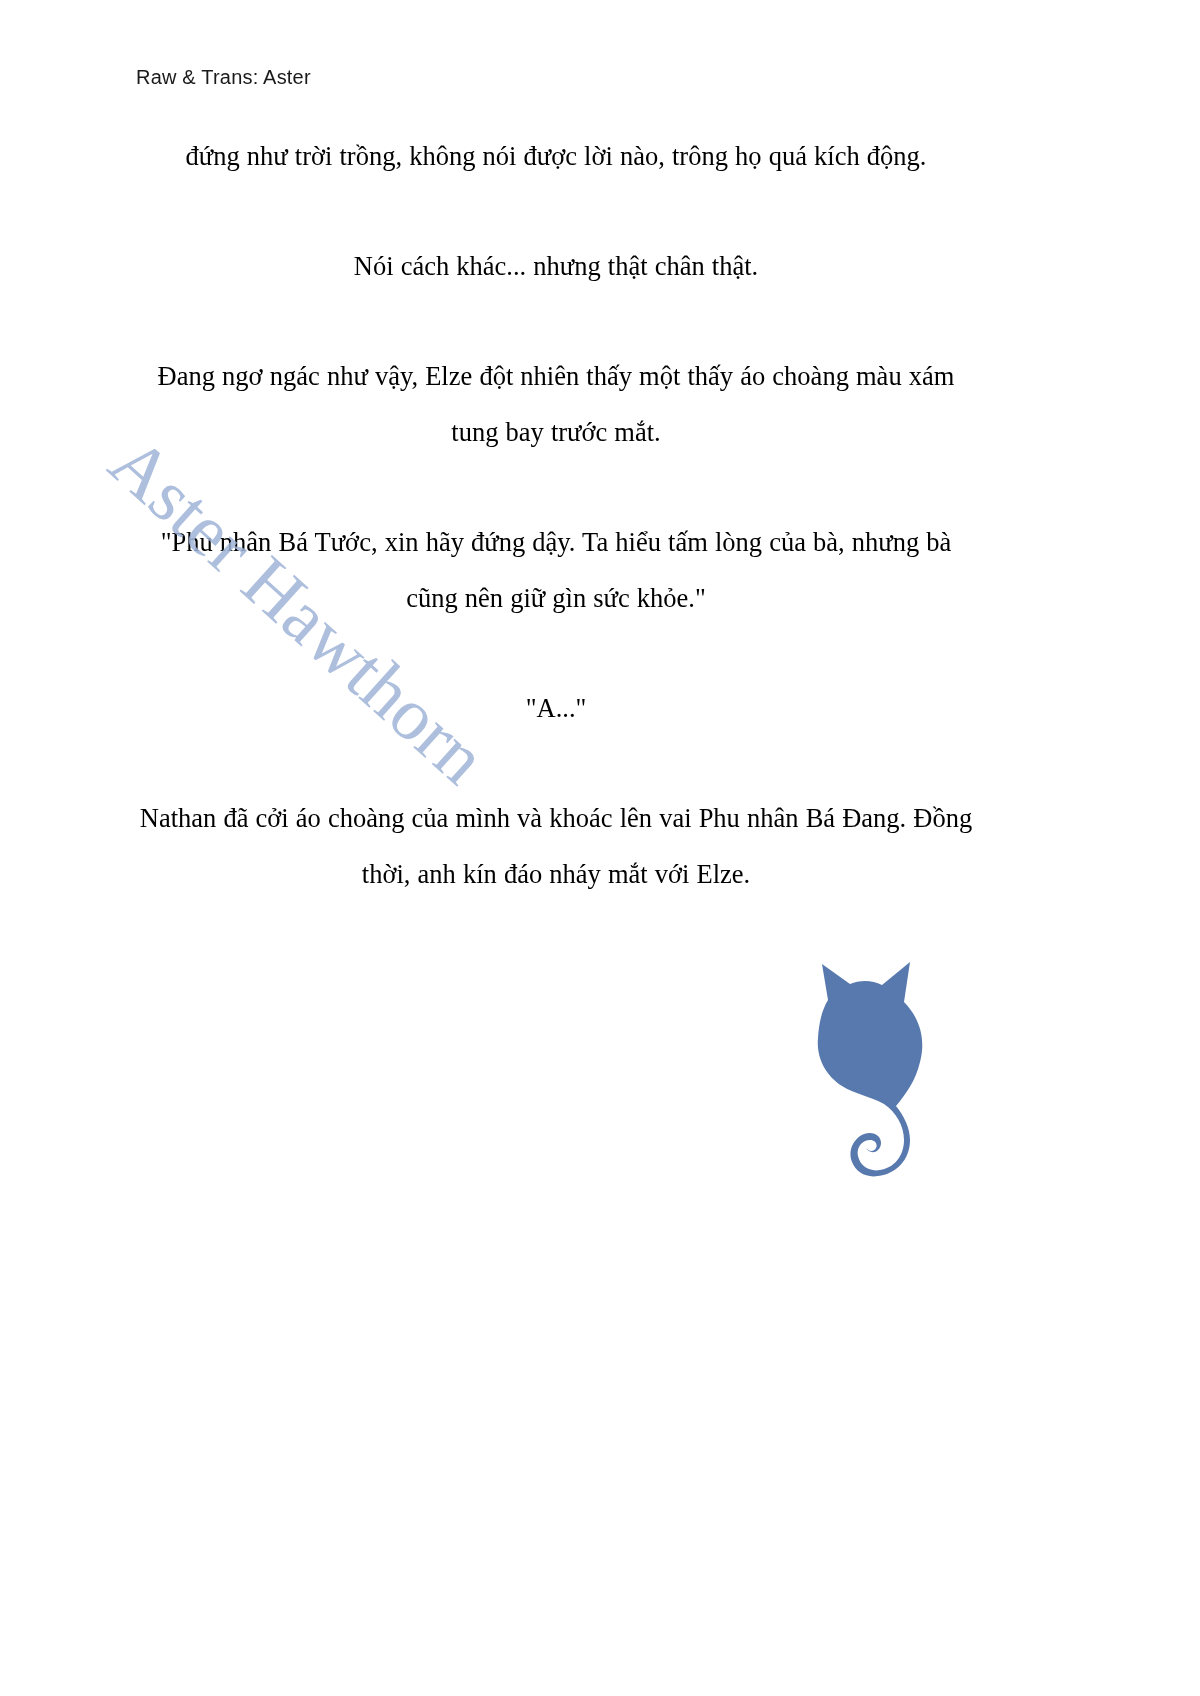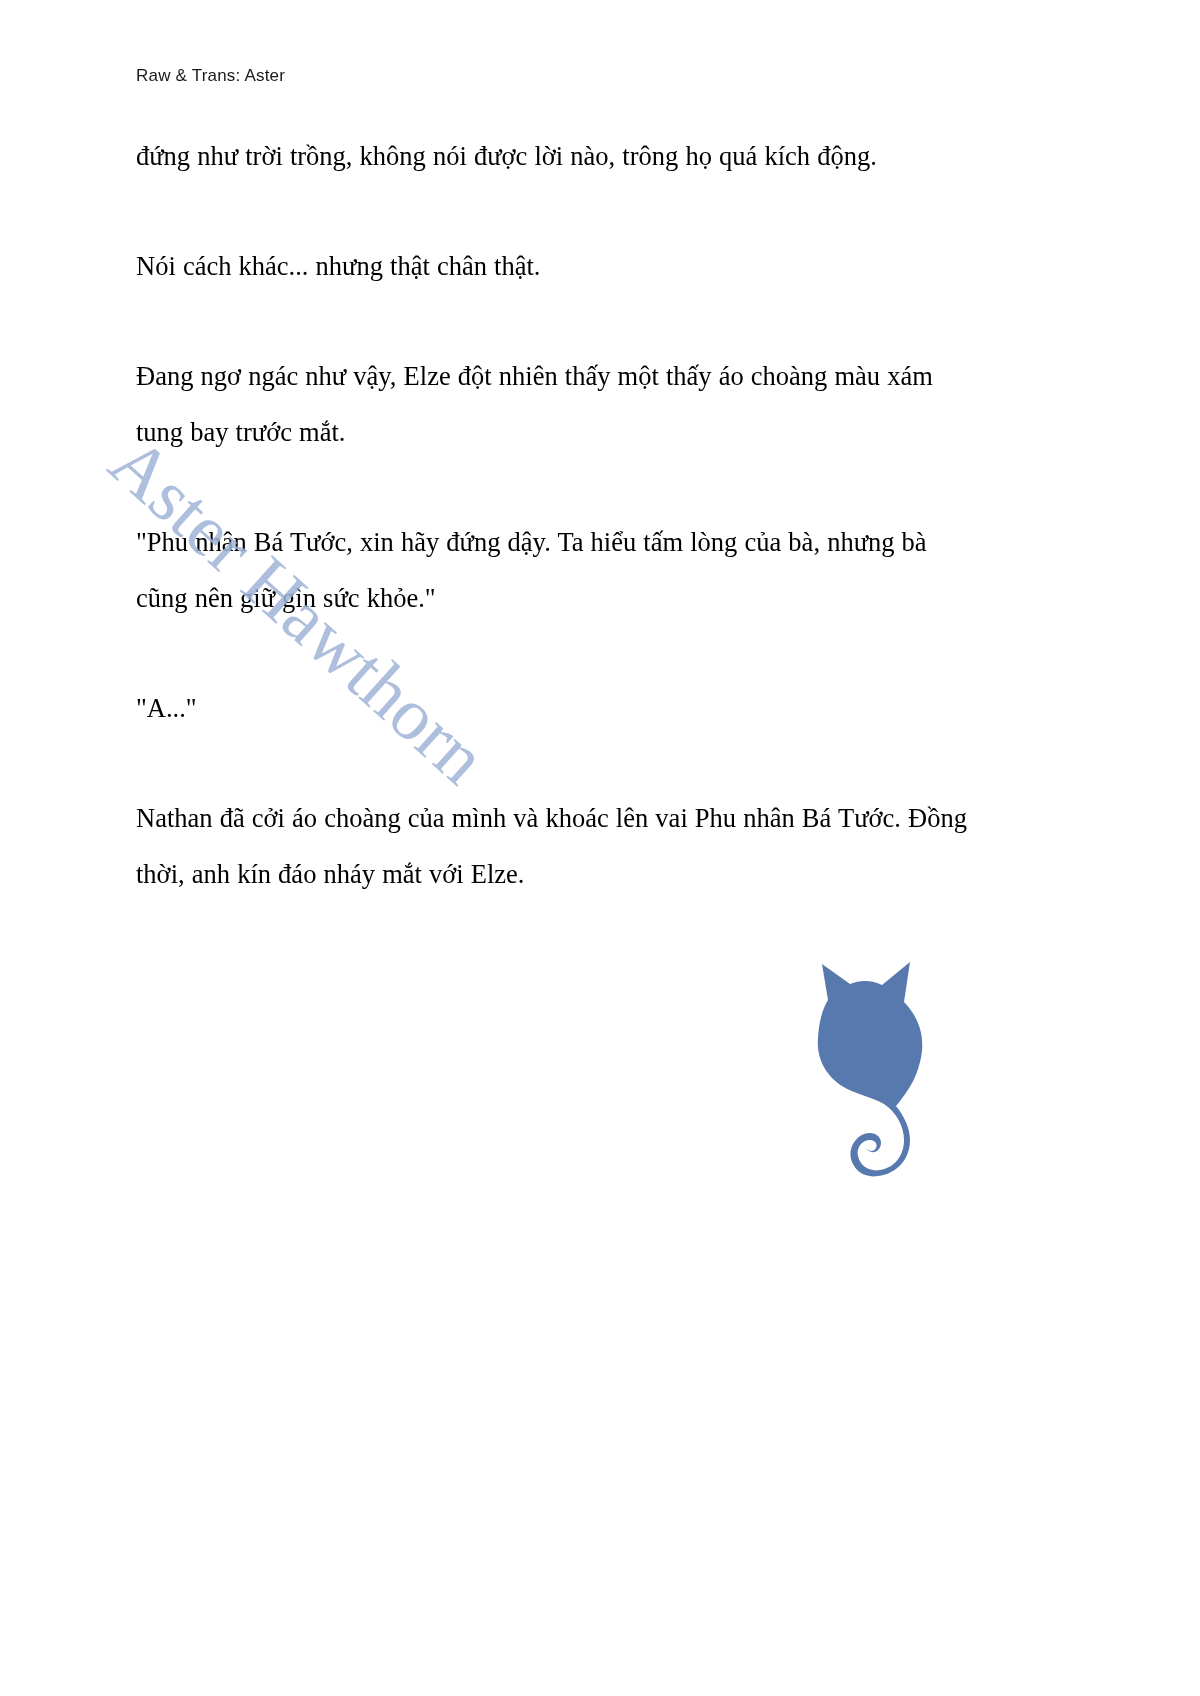--- a/index.html
+++ b/index.html
@@ -13,38 +13,38 @@
     height: 1696px;
     background: #ffffff;
     overflow: hidden;
     font-family: "Liberation Serif", serif;
   }
   .header {
     position: absolute;
     left: 136px;
     top: 66px;
     font-family: "Liberation Sans", sans-serif;
-    font-size: 17px;
+    font-size: 20px;
     color: #1a1a1a;
     letter-spacing: 0.2px;
     white-space: nowrap;
   }
   .content {
     position: absolute;
     left: 136px;
     top: 128px;
     width: 840px;
   }
   .para {
     font-family: "Liberation Serif", serif;
     font-size: 26.5px;
     line-height: 56px;
     color: #000000;
     margin: 0 0 54px 0;
-    text-align: left;
+    text-align: center;
     word-spacing: 0.5px;
   }
   .watermark-text {
     position: absolute;
     left: 150px;
     top: 420px;
     font-family: "Liberation Serif", serif;
     font-size: 74px;
     color: #9fb4d8;
     opacity: 0.85;
@@ -71,21 +71,21 @@
 <div class="page">
 
   <div class="header">Raw &amp; Trans: Aster</div>
 
   <div class="content">
     <p class="para">đứng như trời trồng, không nói được lời nào, trông họ quá kích động.</p>
     <p class="para">Nói cách khác... nhưng thật chân thật.</p>
     <p class="para">Đang ngơ ngác như vậy, Elze đột nhiên thấy một thấy áo choàng màu xám tung bay trước mắt.</p>
     <p class="para">"Phu nhân Bá Tước, xin hãy đứng dậy. Ta hiểu tấm lòng của bà, nhưng bà cũng nên giữ gìn sức khỏe."</p>
     <p class="para">"A..."</p>
-    <p class="para">Nathan đã cởi áo choàng của mình và khoác lên vai Phu nhân Bá Tước. Đồng thời, anh kín đáo nháy mắt với Elze.</p>
+    <p class="para">Nathan đã cởi áo choàng của mình và khoác lên vai Phu nhân Bá Đang. Đồng thời, anh kín đáo nháy mắt với Elze.</p>
   </div>
 
   <div class="watermark-text">Aster Hawthorn</div>
 
   <svg class="cat-mark" viewBox="0 0 180 230" xmlns="http://www.w3.org/2000/svg">
     <path fill="#4a6ea8" d="M58 40 L52 4 L80 24 C90 20 102 20 112 25 L140 2 L134 42 C150 58 156 80 150 102 C146 120 136 134 126 146 C134 156 140 168 140 180 C140 200 126 214 108 216 C96 218 86 212 82 202 C78 192 82 182 90 176 C96 172 104 172 108 176 C112 180 112 186 108 190 C104 194 98 192 96 188 C99 192 104 192 106 188 C108 184 105 180 100 180 C92 180 86 188 88 196 C90 206 100 212 110 210 C124 208 134 196 134 180 C134 166 126 152 114 144 C100 136 84 134 72 126 C56 116 46 98 48 78 C49 62 52 50 58 40 Z"></path>
   </svg>
 
 </div>
 

